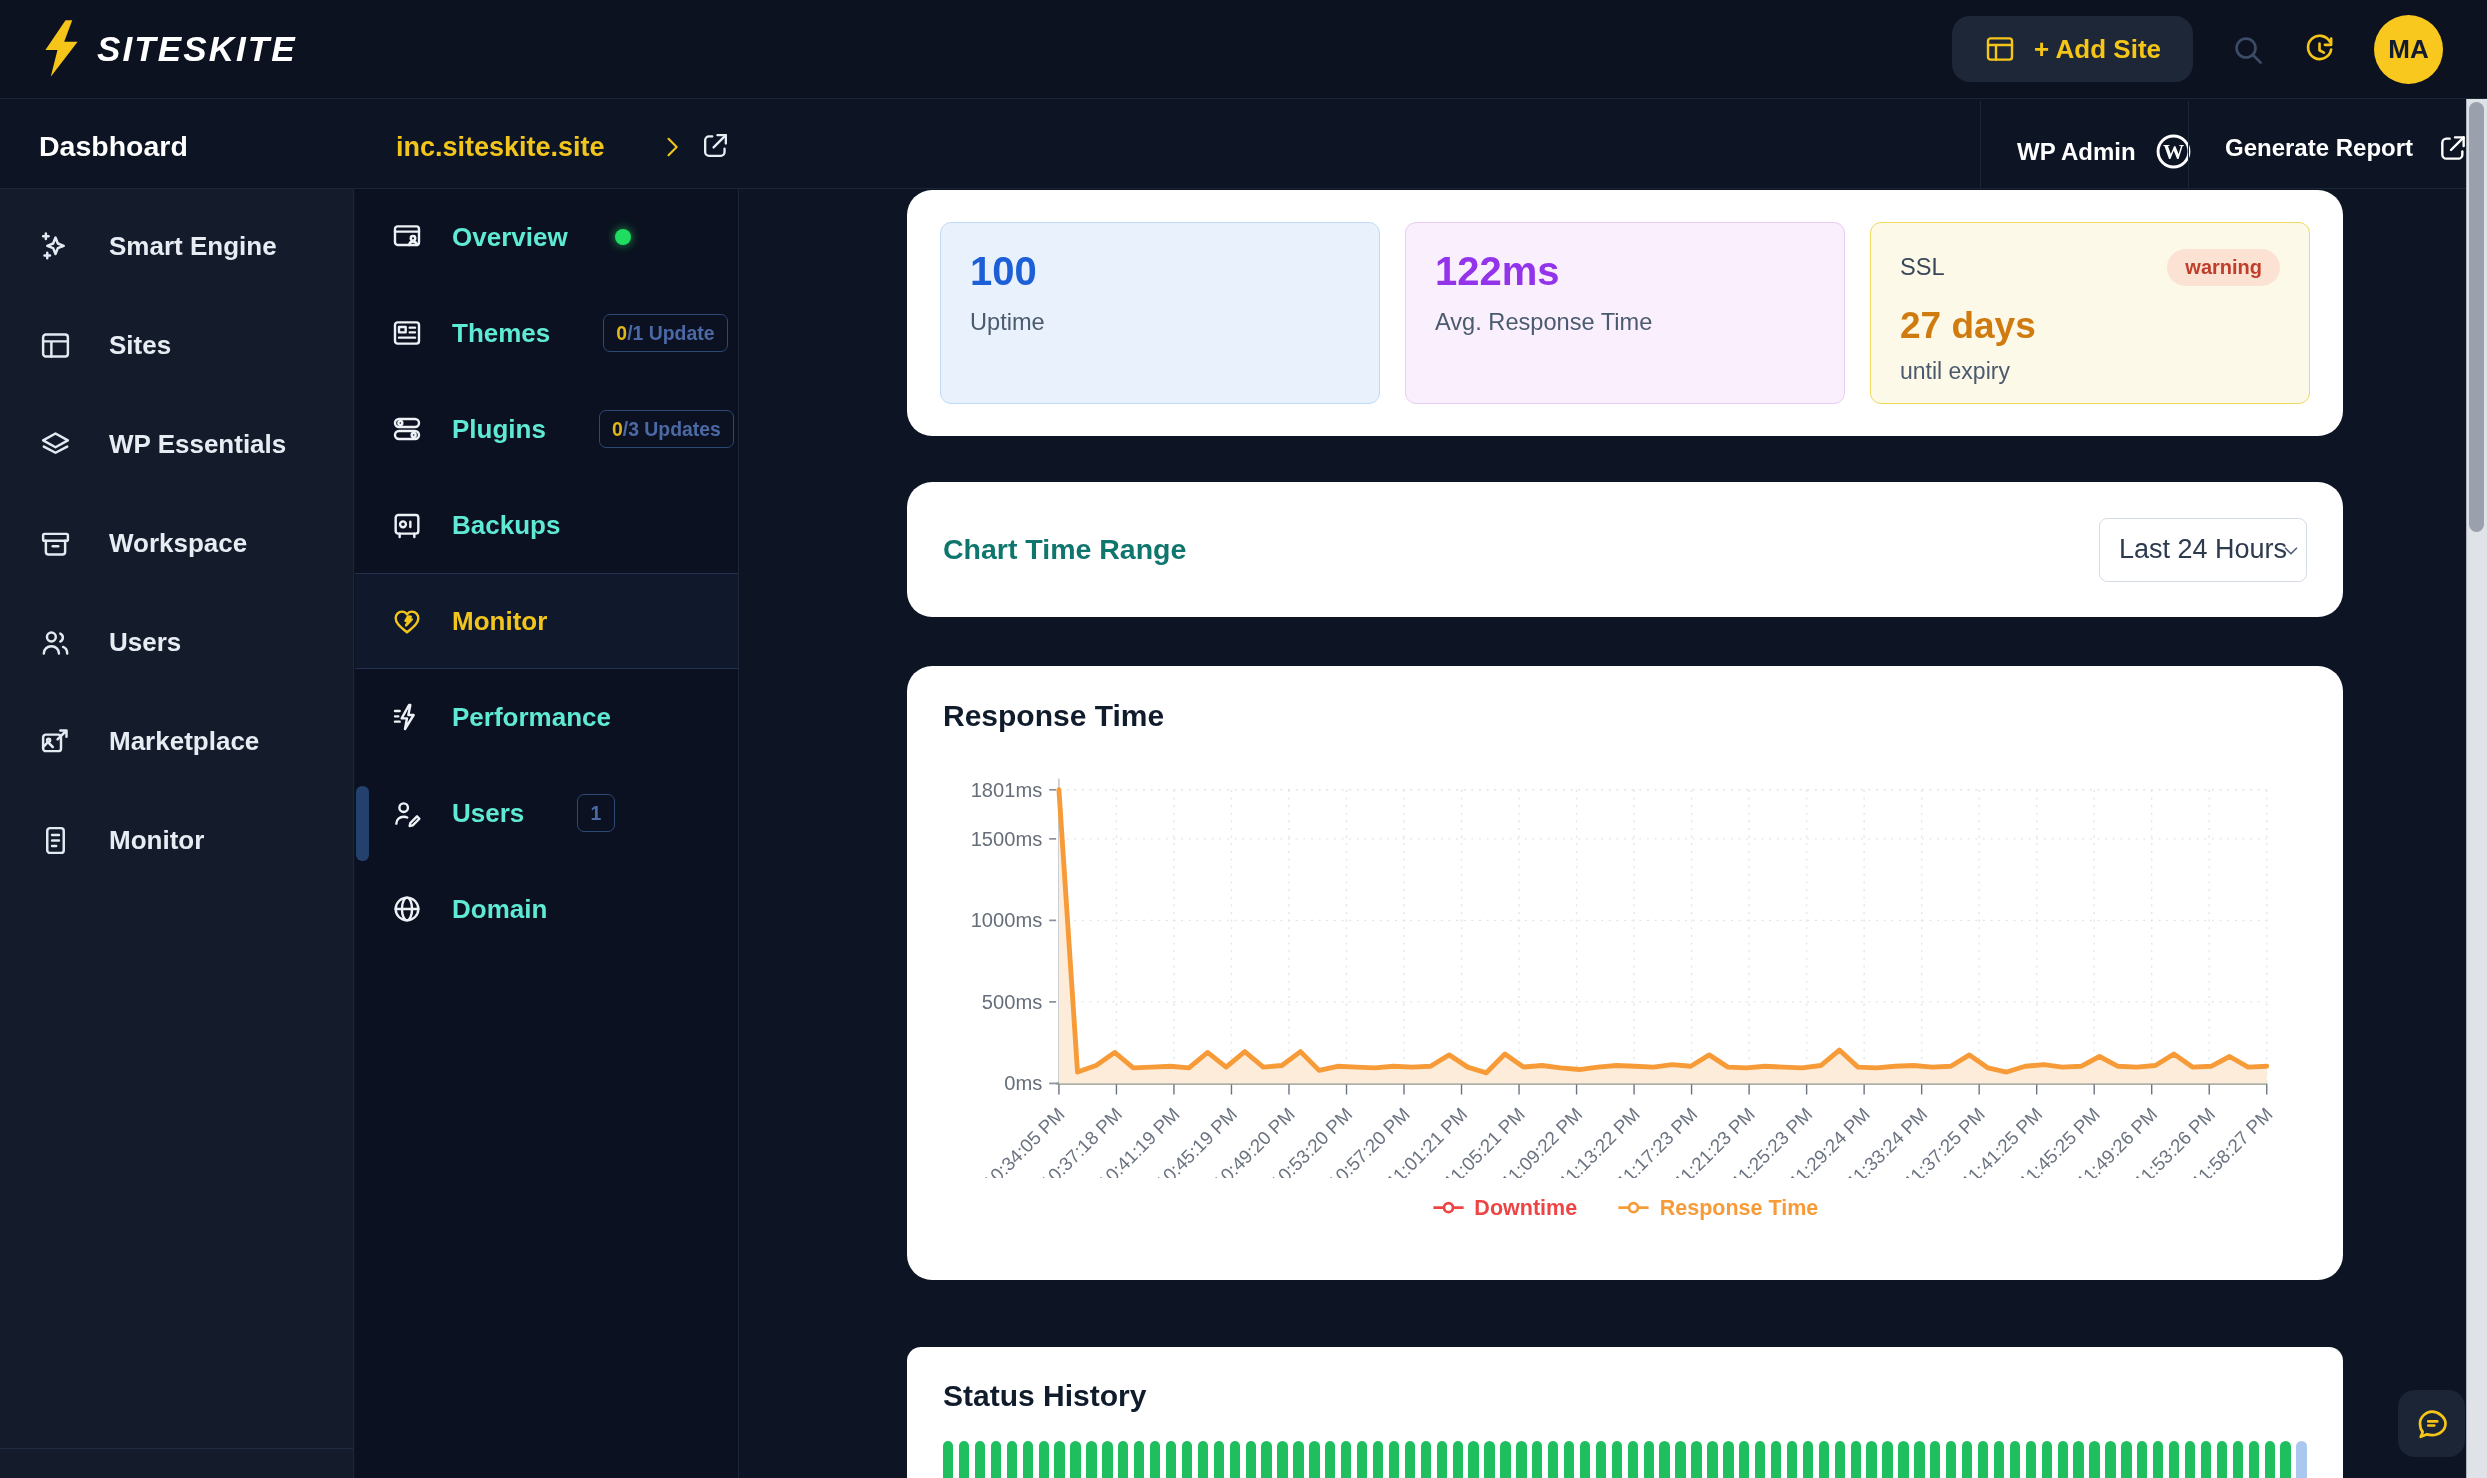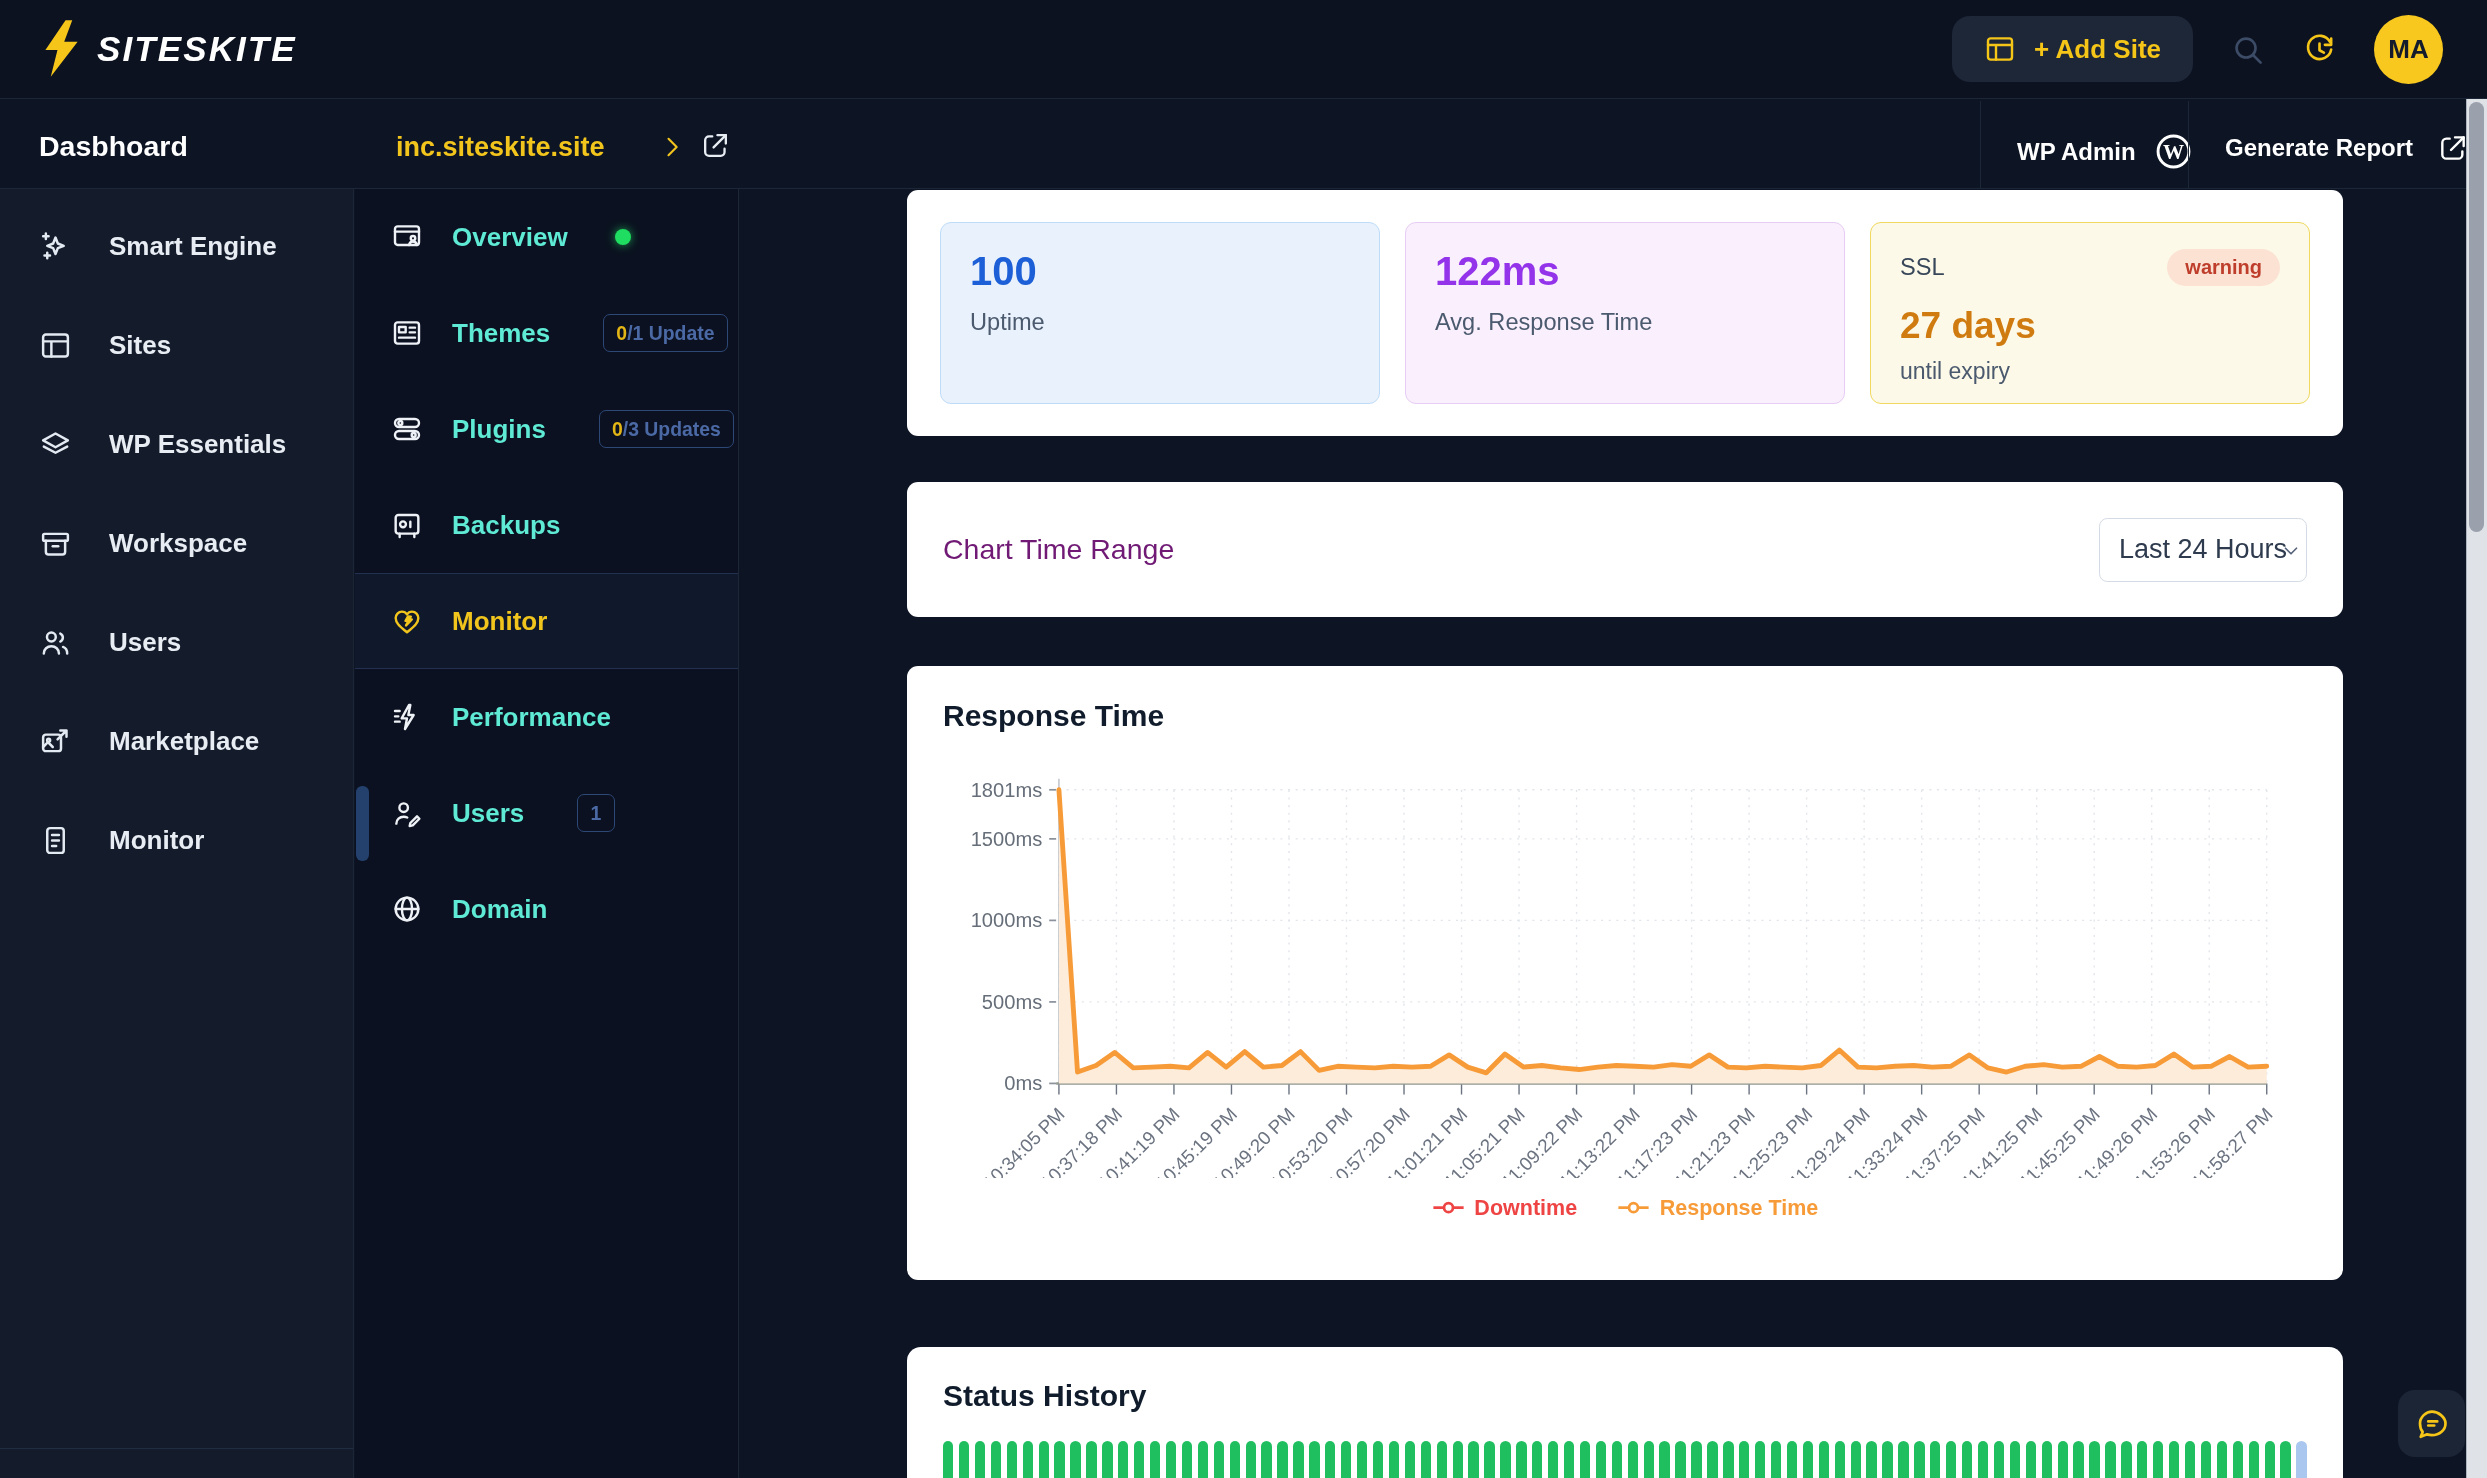--- a/index.html
+++ b/index.html
@@ -61,41 +61,41 @@
   .sm-item.active .icon, .sm-item.active .lbl { color:#f2c51d; }
   .status-dot { width:16.7px; height:16.7px; border-radius:50%; background:#1fdd60;
                 box-shadow:0 0 9.7px rgba(34,221,96,.7); margin-left:18px; }
   .sm-badge { margin-left:23.6px; border:1.4px solid #2d4876; border-radius:7px;
               padding:6.2px 12.5px; font-size:19.4px; font-weight:700; color:#4b69a5; white-space:nowrap; }
   .sm-badge .hl { color:#e3b515; }
   .scroll-pill { position:absolute; left:1.4px; top:597px; width:12.5px; height:75px;
                  background:#24416e; border-radius:6.2px; }
 
   
-  .card { position:absolute; background:#ffffff; border-radius:11px; }
+  .card { position:absolute; background:#ffffff; border-radius:25px; }
   #stats-card { left:907px; top:190px; width:1436px; height:246px; padding:32px 33px; }
   .stats-row { display:flex; gap:25px; height:100%; }
   .stat { flex:1; border-radius:11px; padding:26px 29px; }
   .stat-uptime { background:#e9f2fc; border:1.4px solid #bedbf7; }
   .stat-resp   { background:#faf0fd; border:1.4px solid #e7ccf4; }
   .stat-ssl    { background:#fdf9e8; border:1.4px solid #efd95e; }
   .stat-value { font-size:40px; font-weight:800; }
   .stat-uptime .stat-value { color:#1c5fd6; }
   .stat-resp   .stat-value { color:#9333ea; }
   .stat-label { font-size:23.6px; color:#4b5a6e; margin-top:15.3px; }
   .ssl-row { display:flex; align-items:center; justify-content:space-between; }
   .ssl-title { font-size:23.6px; color:#39475a; }
   .warn-badge { background:#fbe2d3; color:#bf3e2b; font-size:20px; font-weight:600;
                 border-radius:693px; padding:7px 18px; }
   .ssl-days { font-size:37px; font-weight:800; color:#cf7b10; margin-top:19.4px; }
   .ssl-sub { font-size:23px; color:#4b5a6e; margin-top:11px; }
 
   #range-card { left:907px; top:482px; width:1436px; height:135px;
                 display:flex; align-items:center; justify-content:space-between; padding:0 36px; }
-  .range-title { font-size:28.5px; font-weight:400; color:#701a75; }
+  .range-title { font-size:28.5px; font-weight:700; color:#0f766e; }
   .range-select { position:relative; width:208px; height:64px; border:1.4px solid #d5dbe4;
                   border-radius:8.3px; display:flex; align-items:center; justify-content:center;
                   font-size:27px; color:#2e3a4d; cursor:pointer; background:#ffffff; }
   .range-select .chev { position:absolute; right:4.2px; top:21px; width:22px; height:22px; color:#55617a; }
 
   #chart-card { left:907px; top:666px; width:1436px; height:614px; padding:33px 36px; }
   .chart-title { font-size:30px; font-weight:700; color:#101c2c; }
   #rt-chart { display:block; margin-top:23.6px; width:1364px; height:421px; }
   #rt-chart text { font-family:"Liberation Sans", sans-serif; }
   .chart-legend { display:flex; justify-content:center; gap:40px; margin-top:18px; }

